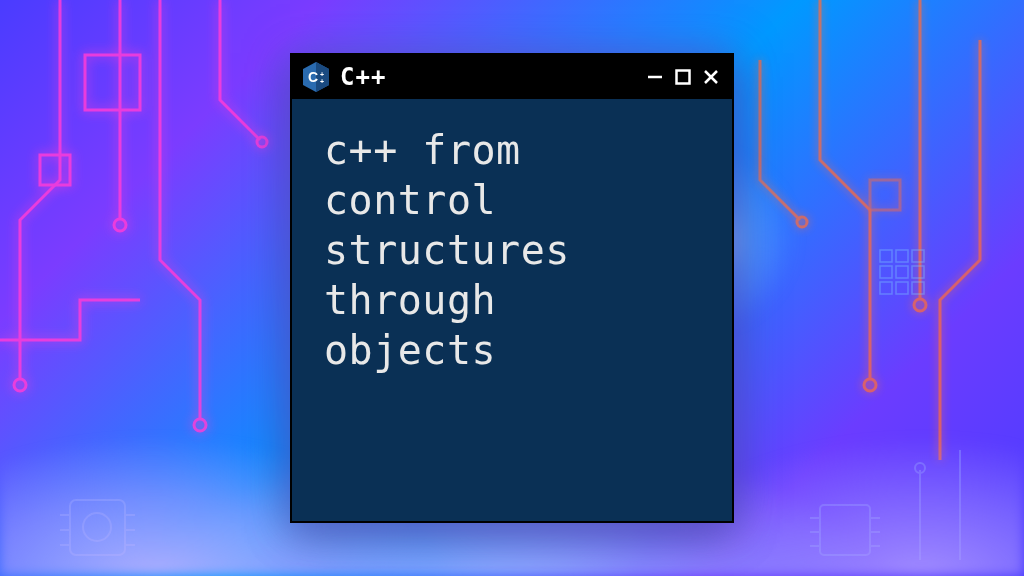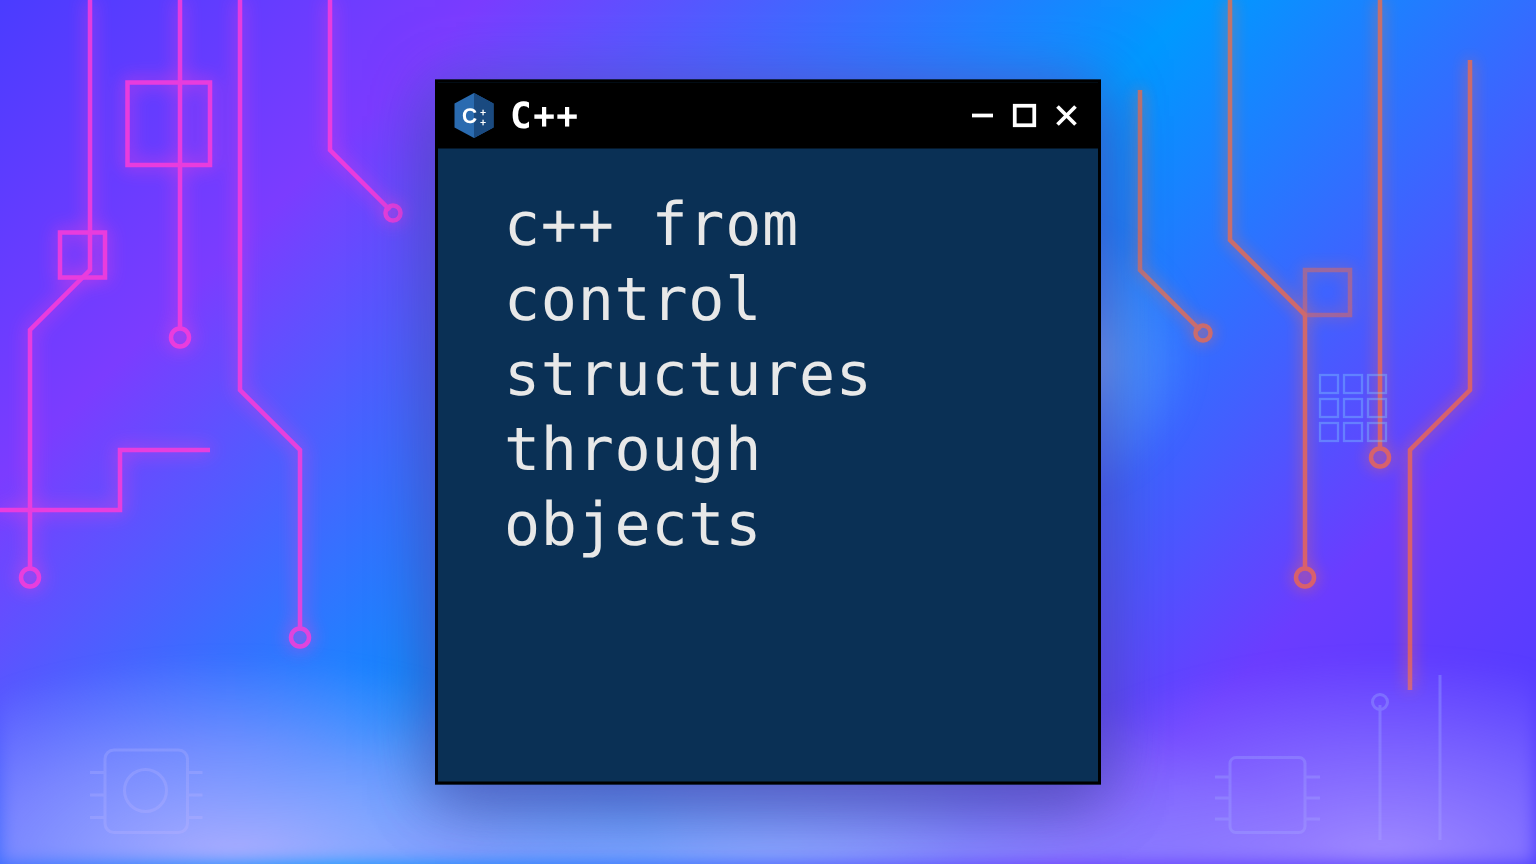--- a/index.html
+++ b/index.html
@@ -88,21 +88,21 @@
       height: 22px;
       display: flex;
       align-items: center;
       justify-content: center;
       color: #fff;
       cursor: pointer;
     }
     .win-btn svg { display: block; }
     .content {
       flex: 1;
-      padding: 26px 44px;
+      padding: 26px 32px;
     }
     .content-text {
       color: #e8e8e8;
       font-family: "Consolas", "Menlo", "DejaVu Sans Mono", monospace;
       font-size: 40px;
       line-height: 1.25;
       white-space: pre-line;
       word-break: break-word;
       font-weight: 400;
       letter-spacing: 0.5px;

